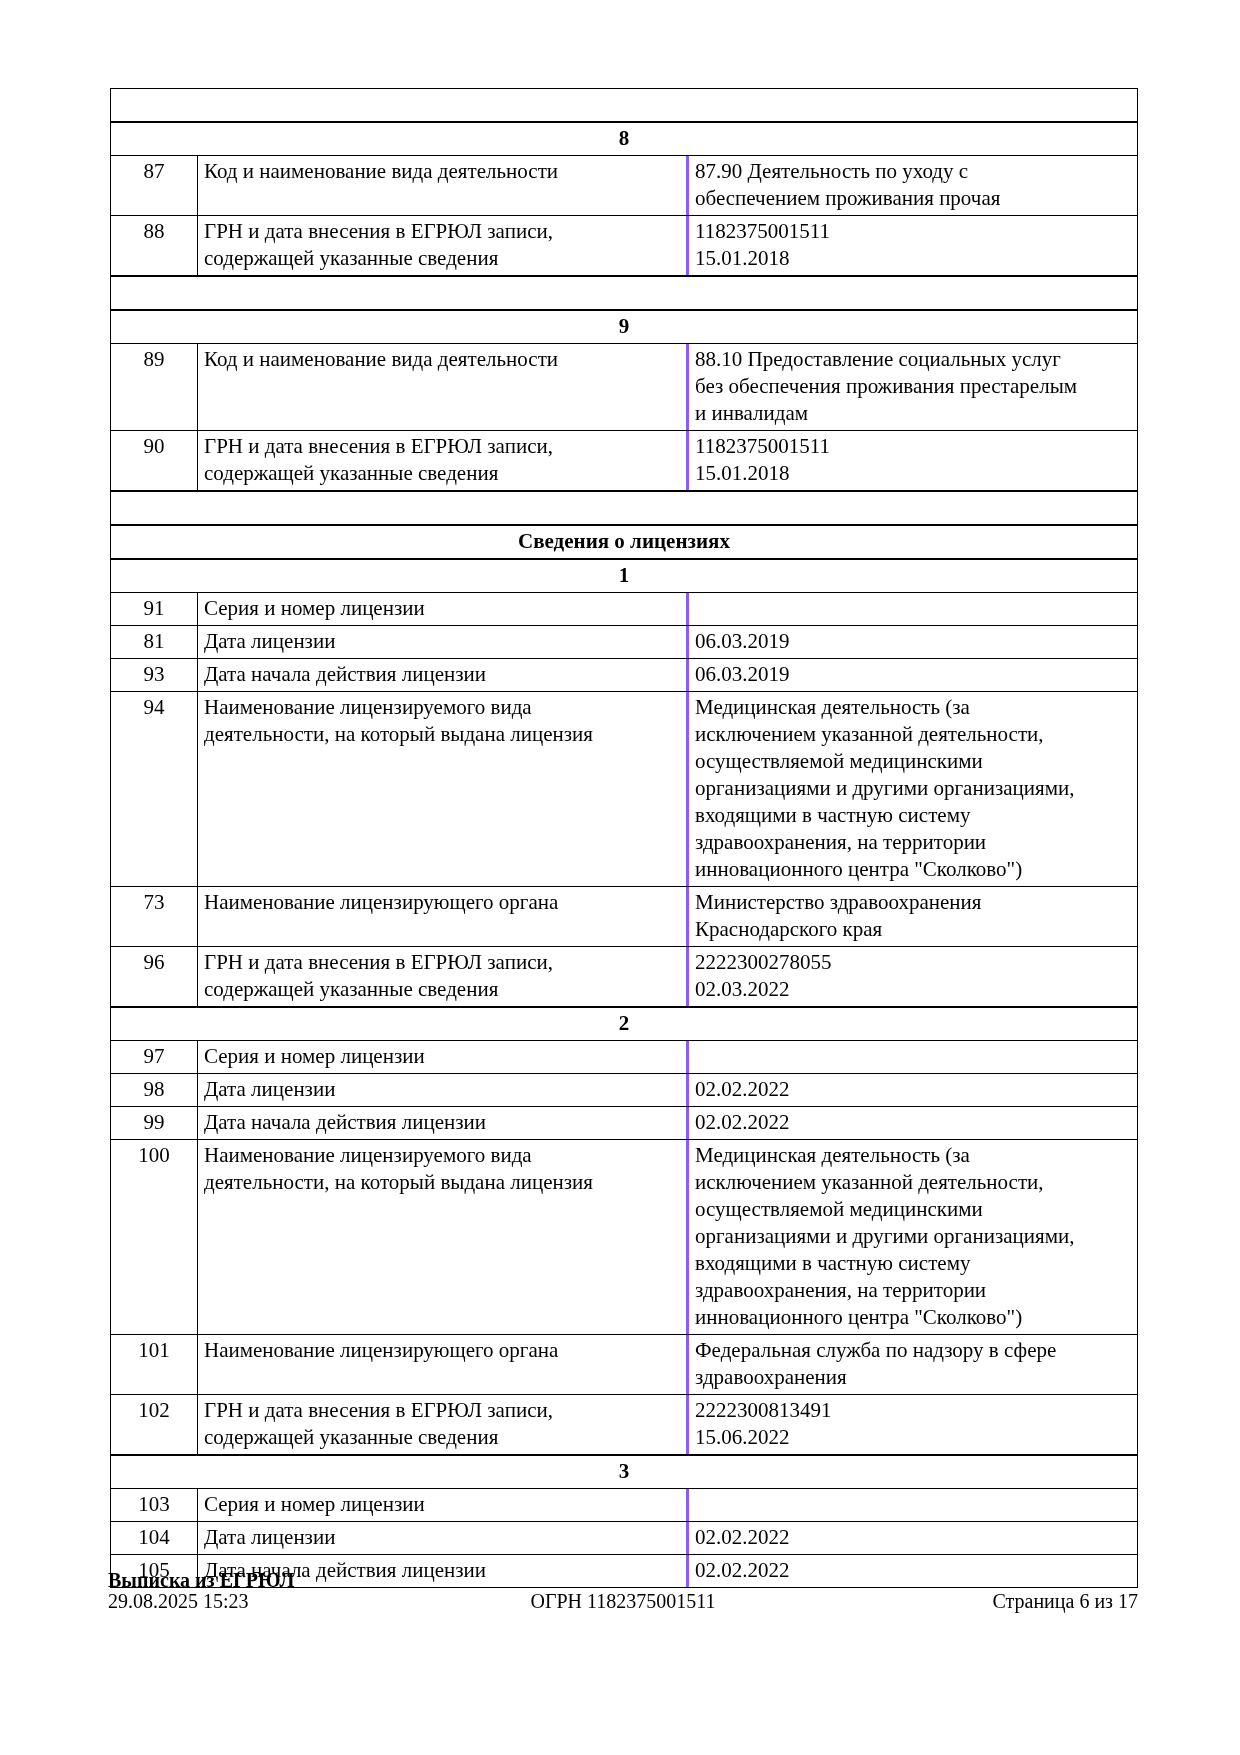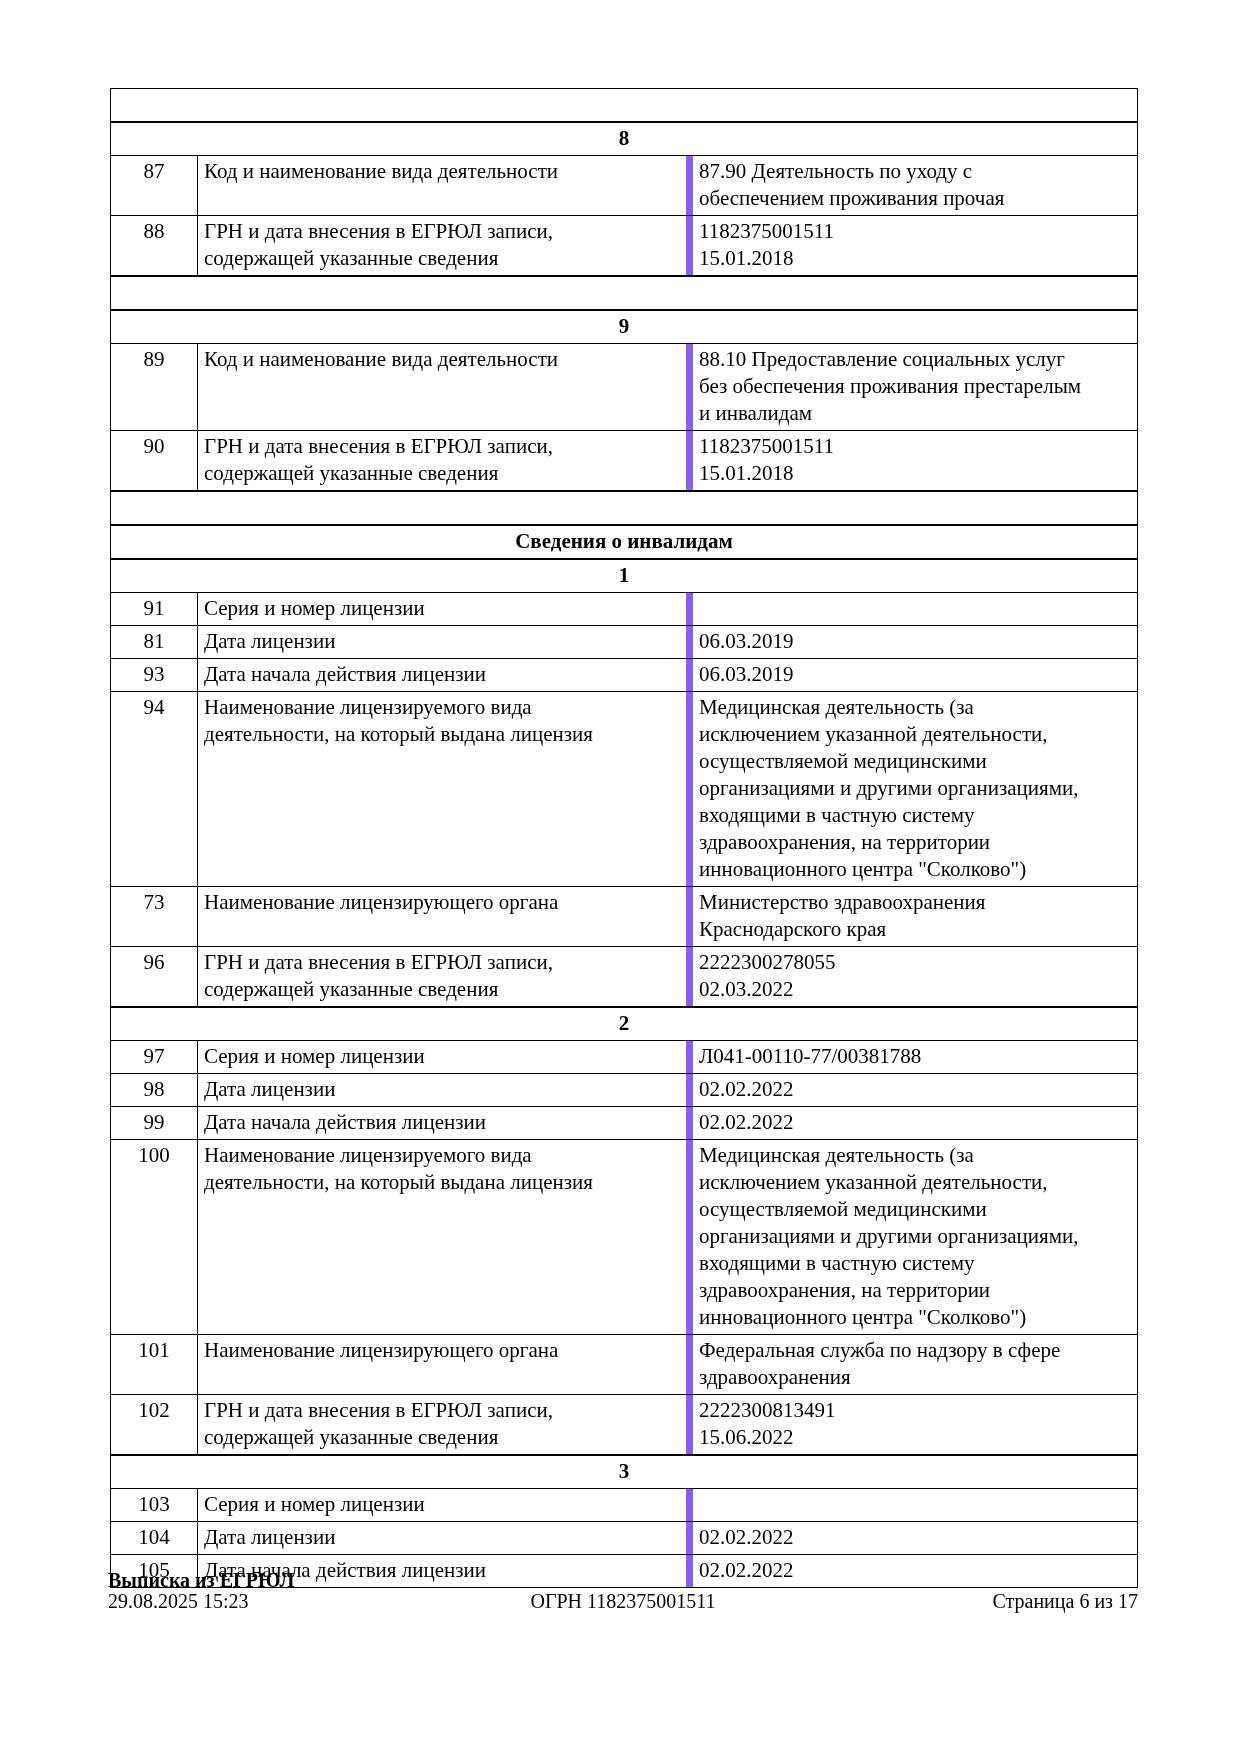--- a/index.html
+++ b/index.html
@@ -14,21 +14,21 @@
     position: absolute; left: 110px; top: 88px; width: 1028px;
     font-size: 21px; line-height: 27px;
   }
   .block { border: 1px solid #000; background: #fff; }
   .spacer { height: 32px; }
   .sec-head { font-weight: bold; text-align: center; padding: 2px 4px 3px; }
   .row { display: flex; align-items: stretch; }
   .block .sec-head + .row, .block .row + .row { border-top: 1px solid #000; }
   .cell { padding: 2px 4px 3px 6px; white-space: pre-line; }
   .c-num  { flex: 0 0 82px; text-align: center; border-right: 1px solid #000; padding-left: 2px; padding-right: 2px; }
-  .c-label{ flex: 0 0 478px; border-right: 7px solid #8b5cf6; }
+  .c-label{ flex: 0 0 478px; border-right: 3px solid #8b5cf6; }
   .c-value{ flex: 1 1 auto; min-width: 0; }
 
   .footer {
     position: absolute; left: 108px; top: 1570px; width: 1030px;
     font-size: 20px; line-height: 21px;
     display: flex; align-items: flex-end;
   }
   .f-left { flex: 1 1 0; }
   .f-center { flex: 1 1 0; text-align: center; font-family: Liberation Serif, serif; }
   .f-right { flex: 1 1 0; text-align: right; }
@@ -76,21 +76,21 @@
         <div class="cell c-label">ГРН и дата внесения в ЕГРЮЛ записи,
 содержащей указанные сведения</div>
         <div class="cell c-value">1182375001511
 15.01.2018</div>
       </div>
     </div>
 
     <div class="block spacer"></div>
 
     <div class="block">
-      <div class="sec-head">Сведения о инвалидам</div>
+      <div class="sec-head">Сведения о лицензиях</div>
     </div>
 
     <div class="block">
       <div class="sec-head">1</div>
       <div class="row">
         <div class="cell c-num">91</div>
         <div class="cell c-label">Серия и номер лицензии</div>
       </div>
       <div class="row">
         <div class="cell c-num">81</div>
@@ -127,21 +127,20 @@
         <div class="cell c-value">2222300278055
 02.03.2022</div>
       </div>
     </div>
 
     <div class="block">
       <div class="sec-head">2</div>
       <div class="row">
         <div class="cell c-num">97</div>
         <div class="cell c-label">Серия и номер лицензии</div>
-        <div class="cell c-value">Л041-00110-77/00381788</div>
       </div>
       <div class="row">
         <div class="cell c-num">98</div>
         <div class="cell c-label">Дата лицензии</div>
         <div class="cell c-value">02.02.2022</div>
       </div>
       <div class="row">
         <div class="cell c-num">99</div>
         <div class="cell c-label">Дата начала действия лицензии</div>
         <div class="cell c-value">02.02.2022</div>

